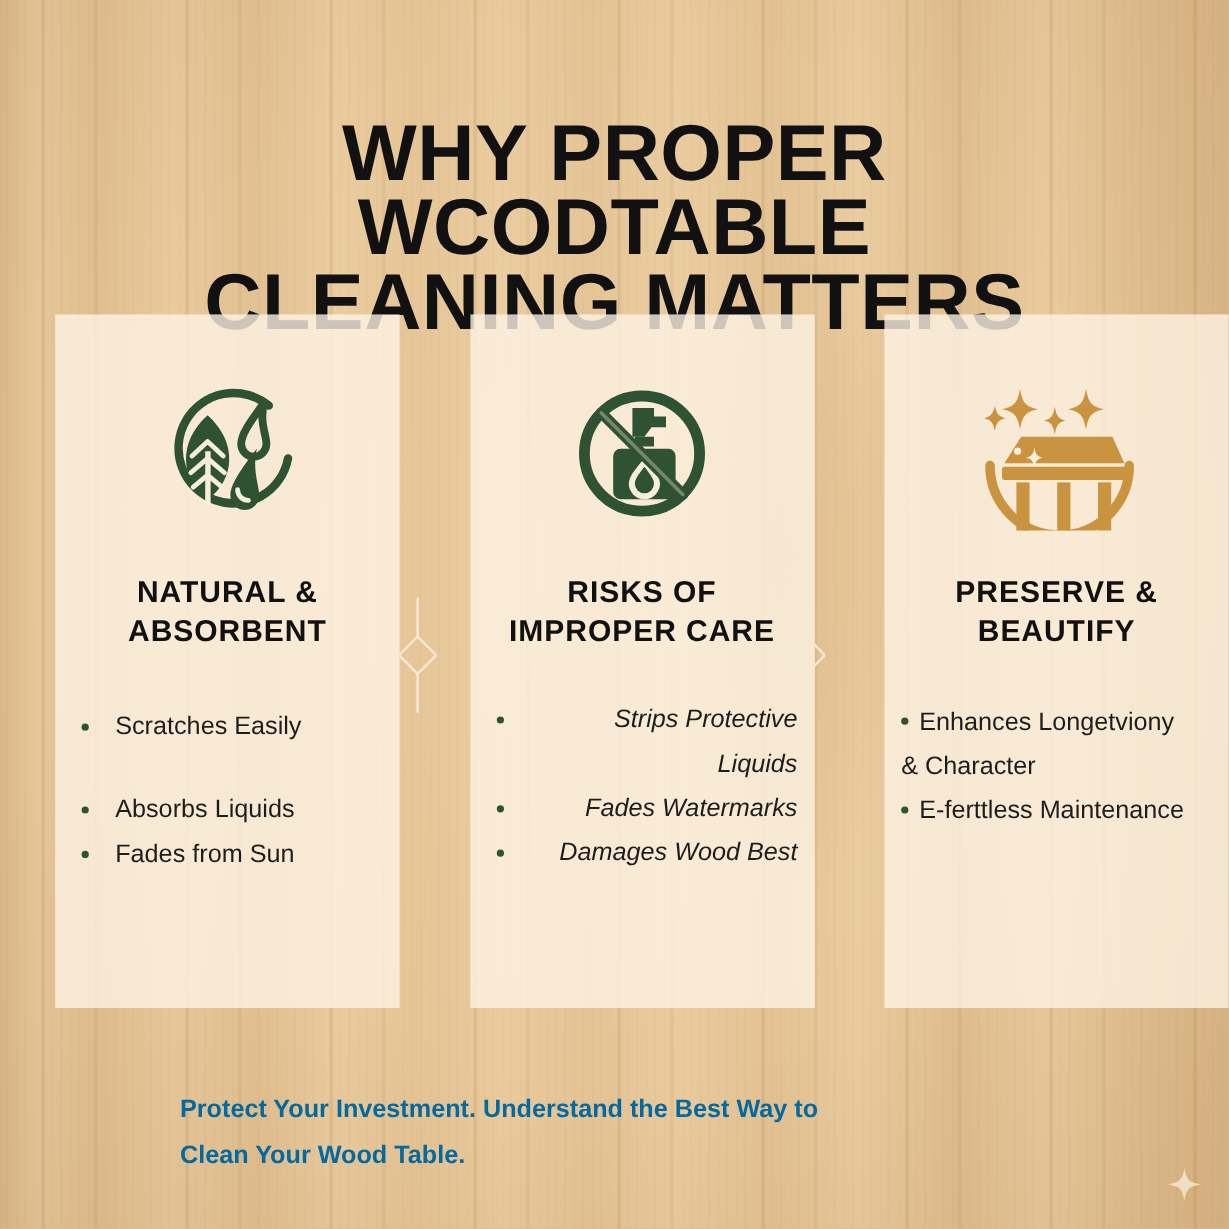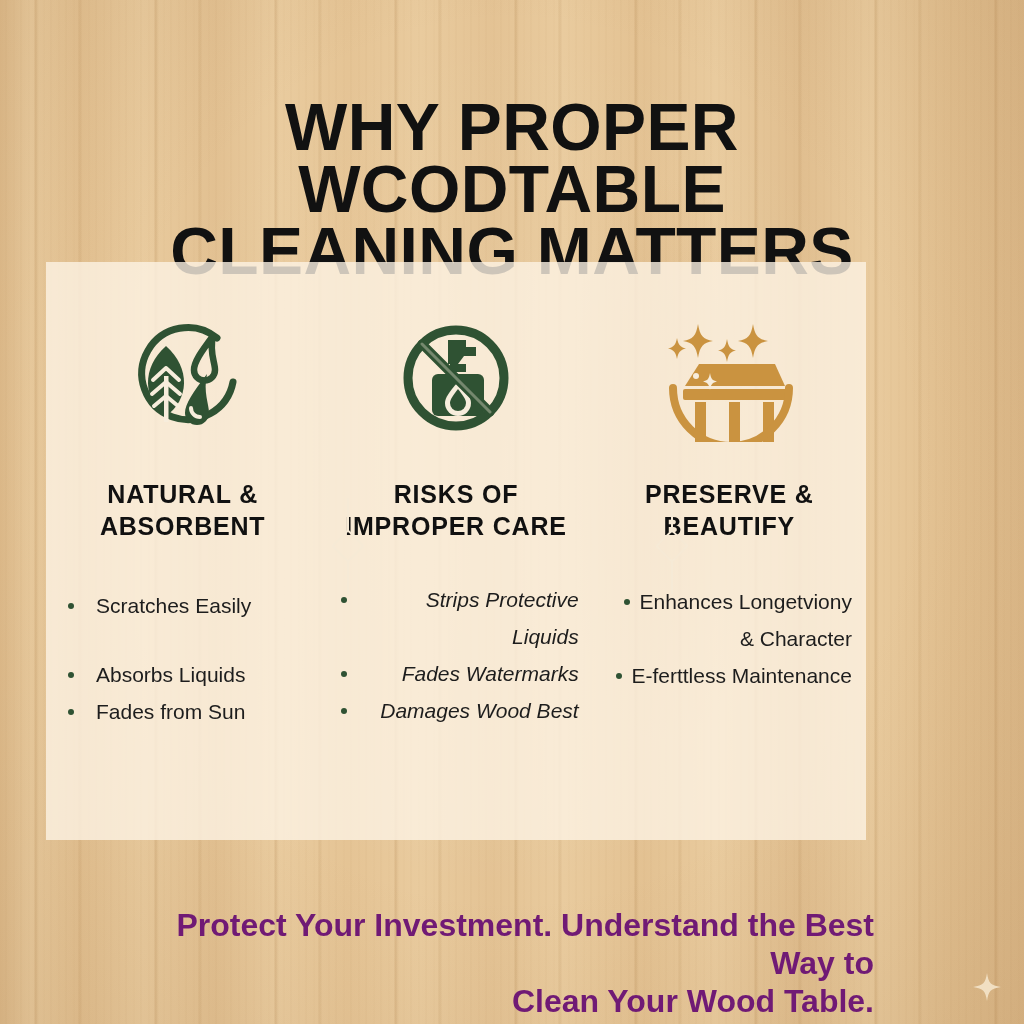--- a/index.html
+++ b/index.html
@@ -119,21 +119,21 @@
     text-transform: uppercase;
     font-stretch: condensed;
   }
   .title .ln2 { display: block; }
 
   
   .cards {
     position: absolute;
     left: 46px;
     top: 262px;
-    width: 820px;
+    width: 978px;
     height: 578px;
     display: flex;
     justify-content: space-between;
   }
   .card {
     position: relative;
     width: 287px;
     height: 578px;
     background: rgba(253,243,227,0.80);
     box-sizing: border-box;
@@ -177,21 +177,21 @@
     font-size: 21px;
     line-height: 31px;
     text-align: center;
     position: relative;
   }
   .bullets.c1 li { margin-bottom: 38px; text-align: left; padding-left: 36px; }
   .bullets.c1 li:nth-child(2) { margin-bottom: 6px; }
   .bullets.c1 li:nth-child(3) { margin-bottom: 0; }
 
   .bullets.c2 li { text-align: right; padding-left: 24px; margin-bottom: 6px; font-style: italic; }
-  .bullets.c3 li { text-align: right; margin-bottom: 6px; }
+  .bullets.c3 li { text-align: left; margin-bottom: 6px; }
 
   .dot {
     display: inline-block;
     width: 6px;
     height: 6px;
     border-radius: 50%;
     background: #2f5233;
     vertical-align: middle;
     margin-right: 9px;
     margin-bottom: 3px;
@@ -231,23 +231,23 @@
     border-radius: 3px;
     margin: 3px 0;
   }
 
   
   .tagline {
     position: absolute;
     left: 150px;
     right: 150px;
     top: 906px;
-    text-align: right;
-    color: #701a75;
-    font-size: 32px;
+    text-align: left;
+    color: #0369a1;
+    font-size: 21px;
     line-height: 38px;
     font-weight: 700;
   }
   .tagline .ln2 { display: block; }
 
   
   .corner-sparkle {
     position: absolute;
     right: 22px;
     bottom: 22px;

